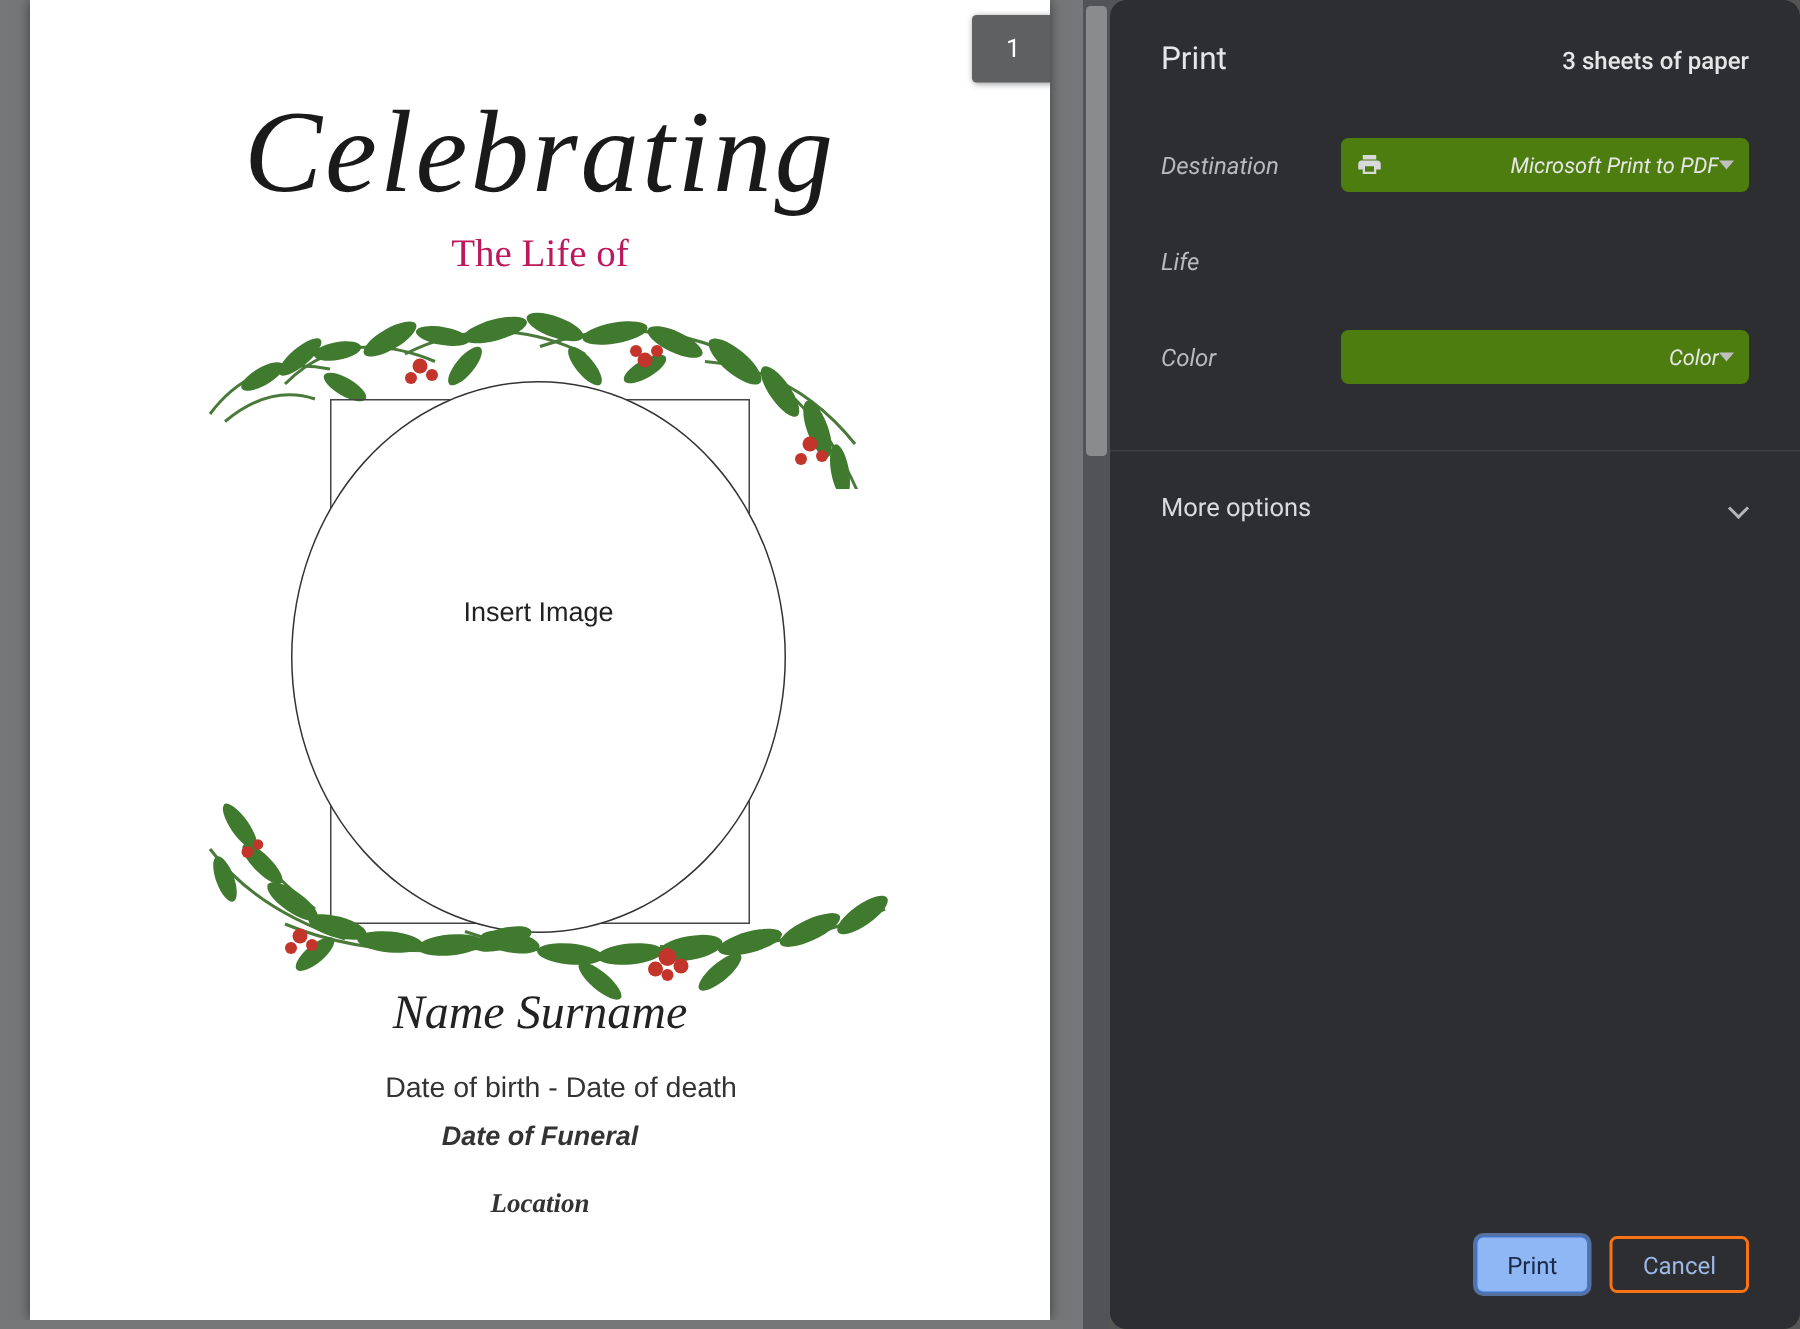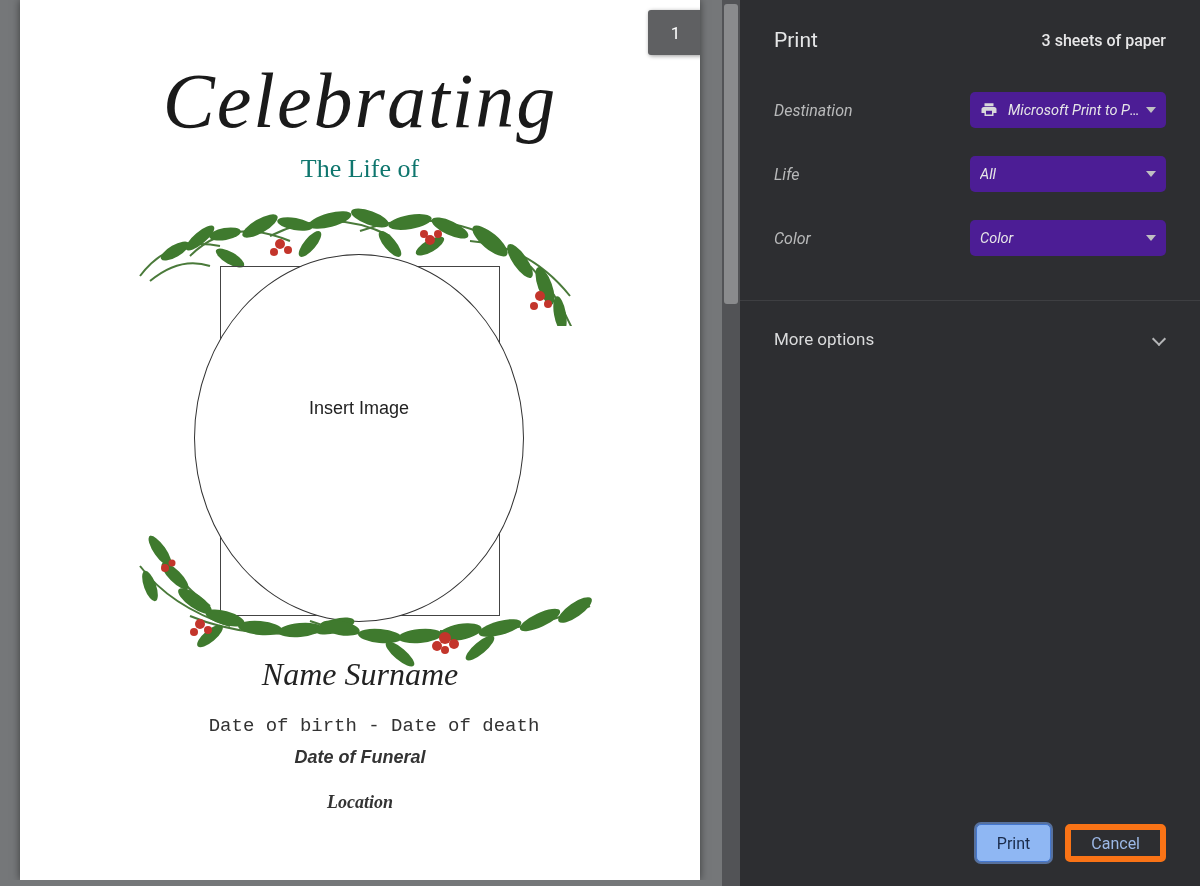--- a/index.html
+++ b/index.html
@@ -99,21 +99,21 @@
     margin-top: 62px;
     line-height: 1;
     font-style: italic;
     letter-spacing: 2px;
     color: #1a1a1a;
   }
   .doc-life {
     font-family: Georgia, "Times New Roman", serif;
     font-size: 26px;
     margin-top: 14px;
-    color: #0f766e;
+    color: #be185d;
   }
   .frame-wrap {
     position: relative;
     width: 380px;
     height: 440px;
     margin: 22px auto 0 auto;
   }
   .frame-rect {
     position: absolute;
     left: 50px;
@@ -143,21 +143,21 @@
     top: -30px;
   }
   .doc-name {
     font-family: Liberation Serif, serif;
     font-style: italic;
     font-size: 32px;
     margin-top: 10px;
     color: #222;
   }
   .doc-dob {
-    font-family: Liberation Mono, monospace;
+    font-family: Liberation Sans, sans-serif;
     font-size: 19px;
     margin-top: 22px;
     color: #333;
     padding-left: 28px;
   }
   .doc-funeral {
     font-family: Liberation Sans, sans-serif;
     font-style: italic;
     font-weight: bold;
     font-size: 18px;
@@ -181,20 +181,21 @@
   .foliage svg { display: block; }
 
   
   .panel {
     width: 460px;
     height: 886px;
     background: #2d2e31;
     color: #e6e6e7;
     display: flex;
     flex-direction: column;
+    border-radius: 11px;
   }
   .panel-header {
     display: flex;
     align-items: center;
     justify-content: space-between;
     padding: 28px 34px 22px 34px;
   }
   .panel-title { font-size: 21px; color: #e5e6e7; }
   .sheets { font-size: 16px; color: #e6e6e7; font-weight: 500; }
 
@@ -203,31 +204,32 @@
     font-style: italic;
   }
   .row {
     display: flex;
     align-items: center;
     justify-content: space-between;
     height: 64px;
   }
   .row-label { font-size: 16px; color: #b8b9ba; }
   .dropdown {
-    width: 196px;
+    width: 272px;
     height: 36px;
-    background: #4c1d95;
+    background: #4d7c0f;
     border-radius: 5px;
     display: flex;
     align-items: center;
     padding: 0 10px;
     cursor: pointer;
     position: relative;
     color: #e6e6e7;
     font-size: 14.5px;
+    text-align: right;
   }
   .dropdown .dd-icon { margin-right: 10px; display:flex; align-items:center; }
   .dropdown .dd-text { flex: 1; white-space: nowrap; overflow:hidden; text-overflow:ellipsis; }
   .dropdown .dd-caret {
     width: 0; height: 0;
     border-left: 5px solid transparent;
     border-right: 5px solid transparent;
     border-top: 6px solid #bfc0c2;
   }
 
@@ -274,21 +276,21 @@
   }
   .btn-primary {
     background: #8fb7f3;
     color: #1a2b4a;
     border: 1px solid #4477cf;
     box-shadow: 0 0 0 2px rgba(120,170,250,0.55);
   }
   .btn-secondary {
     background: #2d2e31;
     color: #9cb8e6;
-    border: 6px solid #f97316;
+    border: 2px solid #f97316;
   }
 
   
   .printer-icon svg { width: 18px; height: 18px; fill: #d8d9da; }
 </style>
 </head>
 <body>
 
 <div class="preview-pane">
   <div class="preview-scroll">
@@ -441,24 +443,20 @@
               <path d="M19 8H5c-1.66 0-3 1.34-3 3v5h4v4h12v-4h4v-5c0-1.66-1.34-3-3-3zM16 18H8v-5h8v5zM18 3H6v4h12V3z"></path>
             </svg>
         </span>
         <span class="dd-text">Microsoft Print to PDF</span>
         <span class="dd-caret"></span>
       </div>
     </div>
 
     <div class="row">
       <div class="row-label">Life</div>
-      <div class="dropdown">
-        <span class="dd-text">All</span>
-        <span class="dd-caret"></span>
-      </div>
     </div>
 
     <div class="row">
       <div class="row-label">Color</div>
       <div class="dropdown">
         <span class="dd-text">Color</span>
         <span class="dd-caret"></span>
       </div>
     </div>
 

